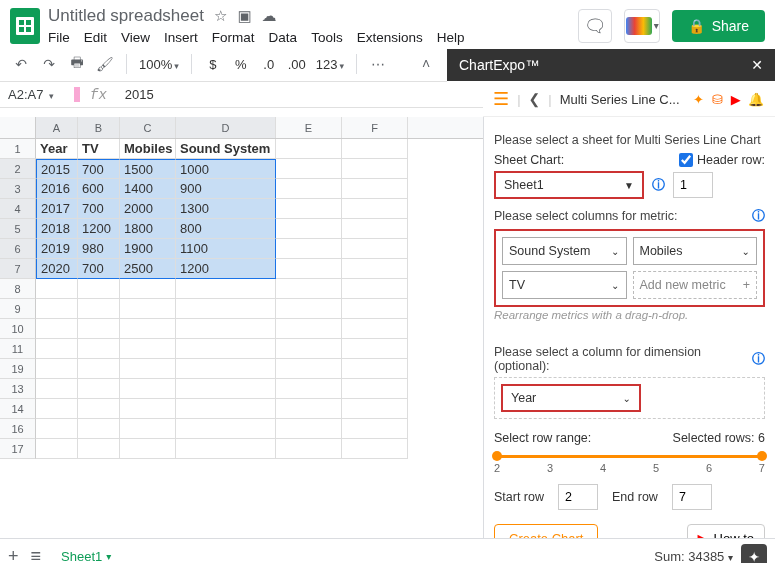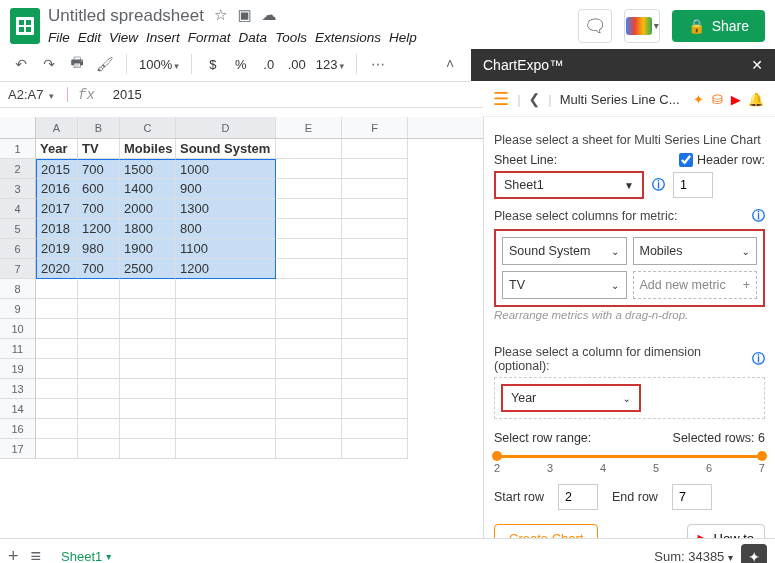--- a/index.html
+++ b/index.html
@@ -3,42 +3,42 @@
 <meta charset="utf-8">
 <style>
 * { box-sizing: border-box; margin: 0; padding: 0; font-family: Arial, sans-serif; }
 body { width: 775px; height: 563px; overflow: hidden; background: #fff; font-size: 13px; color: #333; }
 
 .header { display: flex; align-items: center; padding: 6px 10px 2px; gap: 8px; }
 .sheets-icon { width: 30px; height: 36px; background: #0f9d58; border-radius: 3px; display: flex; align-items: center; justify-content: center; }
 .sheets-icon-inner { width: 18px; height: 18px; border: 2px solid #fff; border-radius: 1px; display:grid; grid-template-columns:1fr 1fr; grid-template-rows:1fr 1fr; }
 .sheets-icon-inner div { border: 1px solid #fff; }
 .title-area { flex: 1; }
-.doc-title { font-size: 17px; color: #5f6368; display: flex; align-items: flex-start; gap: 10px; }
+.doc-title { font-size: 17px; color: #5f6368; display: flex; align-items: center; gap: 10px; }
 .title-icons { display: flex; gap: 10px; color: #5f6368; font-size: 15px; }
-.menubar { display: flex; gap: 8px; margin-top: 4px; font-size: 13.5px; color: #202124; font-style: italic; }
+.menubar { display: flex; gap: 14px; margin-top: 4px; font-size: 13.5px; color: #202124; }
 .menubar span { cursor: pointer; }
 .header-right { display:flex; align-items:center; gap:12px; }
 .header-comment { border: 1px solid #dadce0; width:34px; height:34px; border-radius:4px; display:flex; align-items:center; justify-content:center; color:#5f6368; font-size:18px; }
 .meet { width:36px; height:34px; border:1px solid #dadce0; border-radius:4px; display:flex; align-items:center; justify-content:center; position:relative; }
 .meet-dot { width: 26px; height: 18px; background: linear-gradient(90deg, #4285f4, #ea4335, #fbbc05, #34a853); border-radius: 3px; }
 .meet-caret { font-size:10px; color:#5f6368; margin-left:2px;}
 .share-btn { background:#0f9d58; color:#fff; border:none; padding:8px 16px; border-radius:4px; font-size:14px; font-weight:500; display:flex; align-items:center; gap:6px; }
 
 .toolbar-row { display:flex; align-items:center; }
 .toolbar { display: flex; align-items: center; gap: 2px; padding: 4px 8px; border-bottom: 1px solid #e0e0e0; flex:1; }
 .tb-sep { width:1px; height:20px; background:#dadce0; margin:0 6px; }
 .tb-btn { width:26px; height:26px; display:flex; align-items:center; justify-content:center; color:#5f6368; font-size:14px; border-radius:3px; cursor:pointer; }
 .tb-text { padding:0 4px; color:#333; font-size:13px; }
 .tb-drop { font-size:9px; color:#5f6368; margin-left:2px; }
 
-.panel-header { background: #333; color:#fff; display:flex; align-items:center; justify-content:space-between; padding: 8px 12px; font-size:14px; font-weight:500; width:304px; }
+.panel-header { background: #333; color:#fff; display:flex; align-items:center; justify-content:space-between; padding: 8px 12px; font-size:14px; font-weight:500; width:328px; }
 
 .formula-bar { display:flex; align-items:center; border-bottom:1px solid #e0e0e0; height:26px; }
-.cell-ref { width:68px; padding:0 8px; font-size:13px; color:#3c4043; border-right:1px solid #f9a8d4; }
+.cell-ref { width:80px; padding:0 8px; font-size:13px; color:#3c4043; border-right:6px solid #f9a8d4; }
 .fx { padding: 0 10px; color:#999; font-style:italic; font-family: Liberation Mono, monospace; font-size:14px; }
 .formula-val { padding:0 8px; font-size:13px; flex:1; }
 
 .main { display:flex; height: calc(100% - 142px); }
 .grid { flex:1; overflow:auto; position:relative; }
 .col-headers { display:flex; background:#f8f9fa; border-bottom:1px solid #ccc; height:22px; }
 .row-header { width:36px; background:#f8f9fa; border-right:1px solid #ccc; display:flex; align-items:center; justify-content:center; font-size:11px; color:#5f6368; }
 .col-h { border-right:1px solid #ddd; display:flex; align-items:center; justify-content:center; font-size:11px; color:#5f6368; }
 .col-A{width:42px;} .col-B{width:42px;} .col-C{width:56px;} .col-D{width:100px;} .col-E,.col-F{width:66px;}
 .gridbody { }
@@ -338,21 +338,21 @@
           <div class="cell col-E"></div>
           <div class="cell col-F"></div>
         </div>
       </div>
   </div>
 
   <div class="sidebar">
     <div class="sb-body">
       <div class="sb-label">Please select a sheet for Multi Series Line Chart</div>
       <div class="sb-row" style="justify-content:space-between; margin-top:6px;">
-        <span>Sheet Line:</span>
+        <span>Sheet Chart:</span>
         <span style="display:flex;align-items:center;gap:4px;">
             <input type="checkbox" class="chk" checked="" style="">
             <span>Header row:</span>
           </span>
       </div>
       <div class="sb-row" style="margin-top:4px;">
         <div class="drop red-box" style="width:150px;">
             <span>Sheet1</span>
             <span class="drop-caret">▼</span>
           </div>

